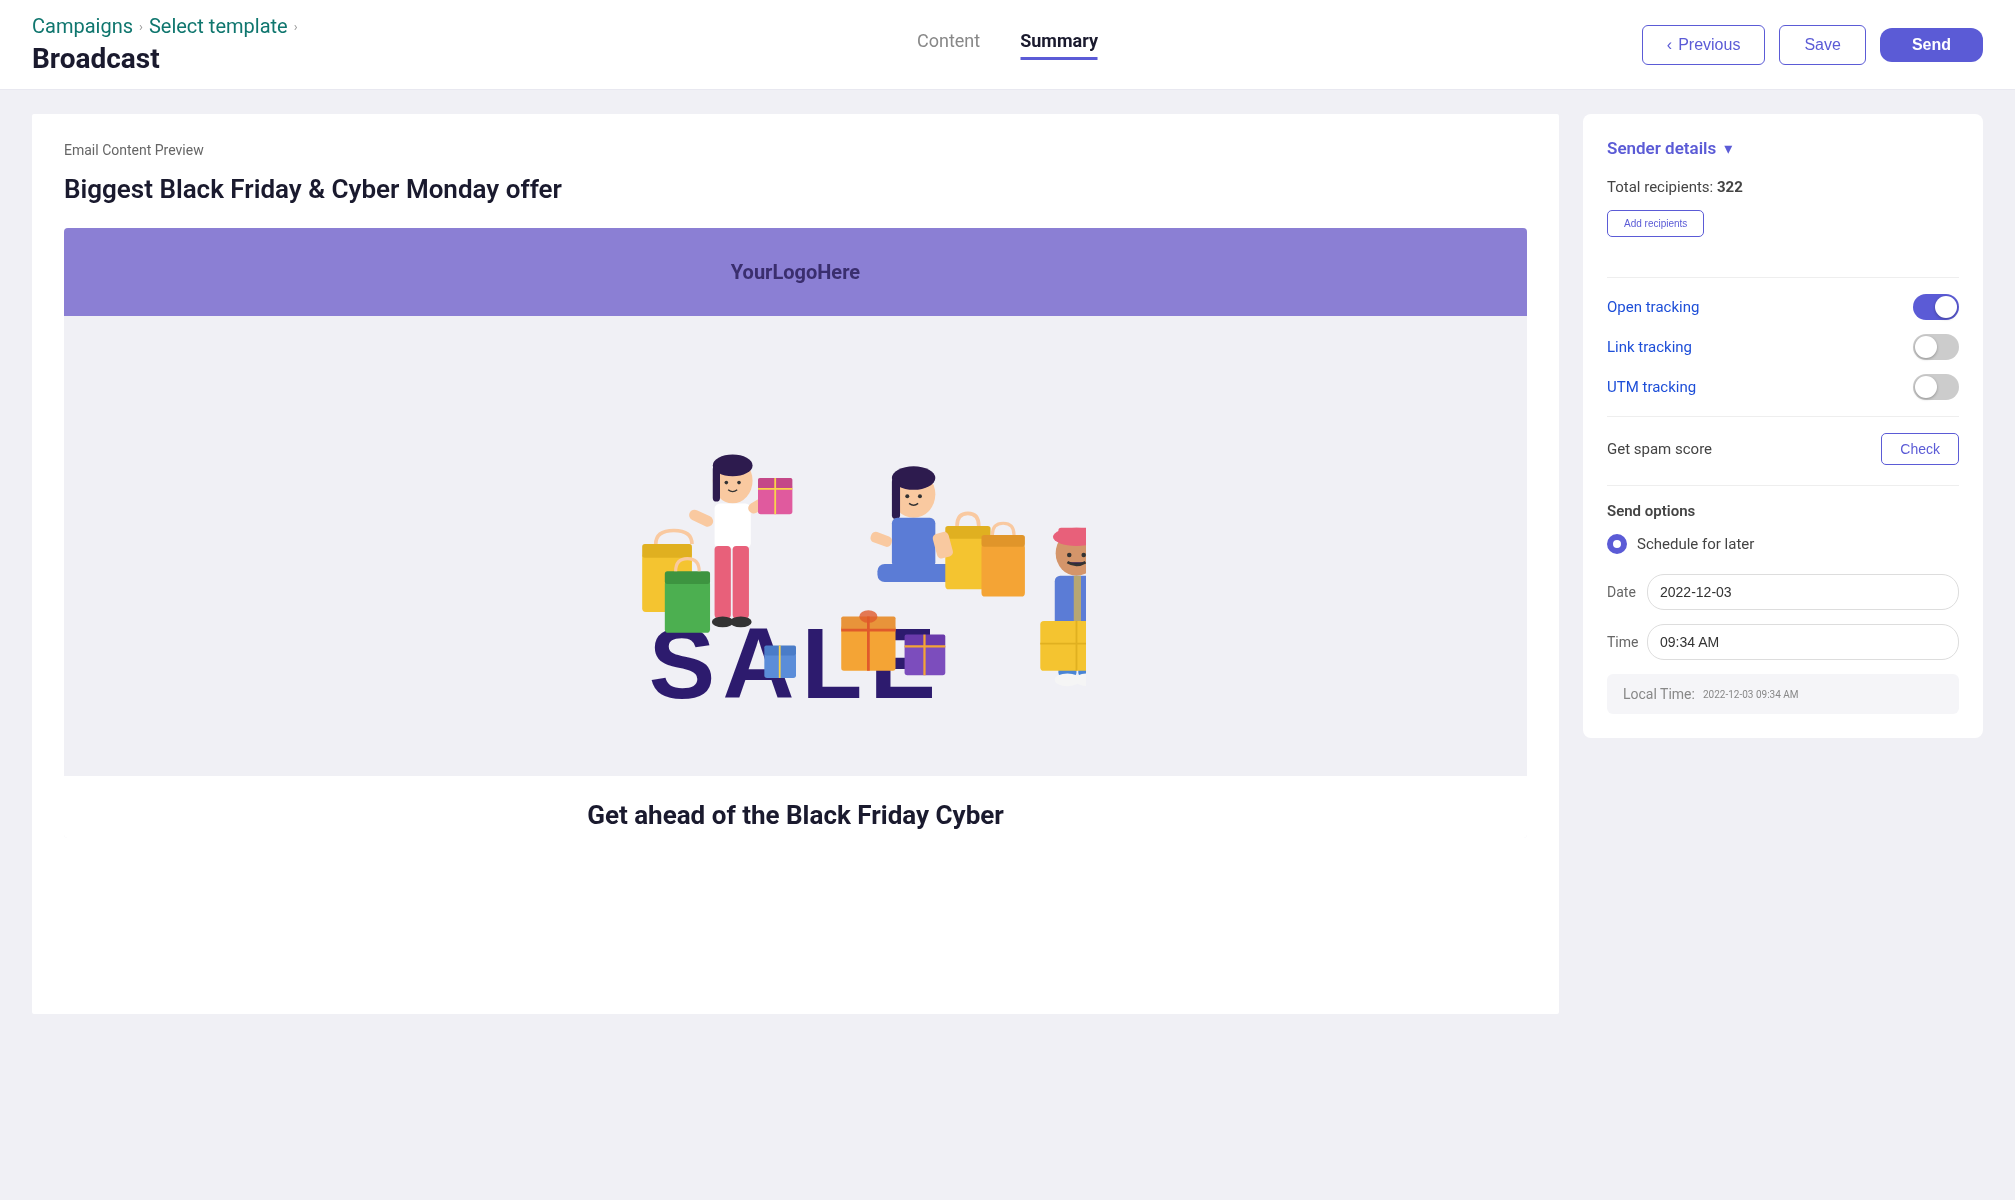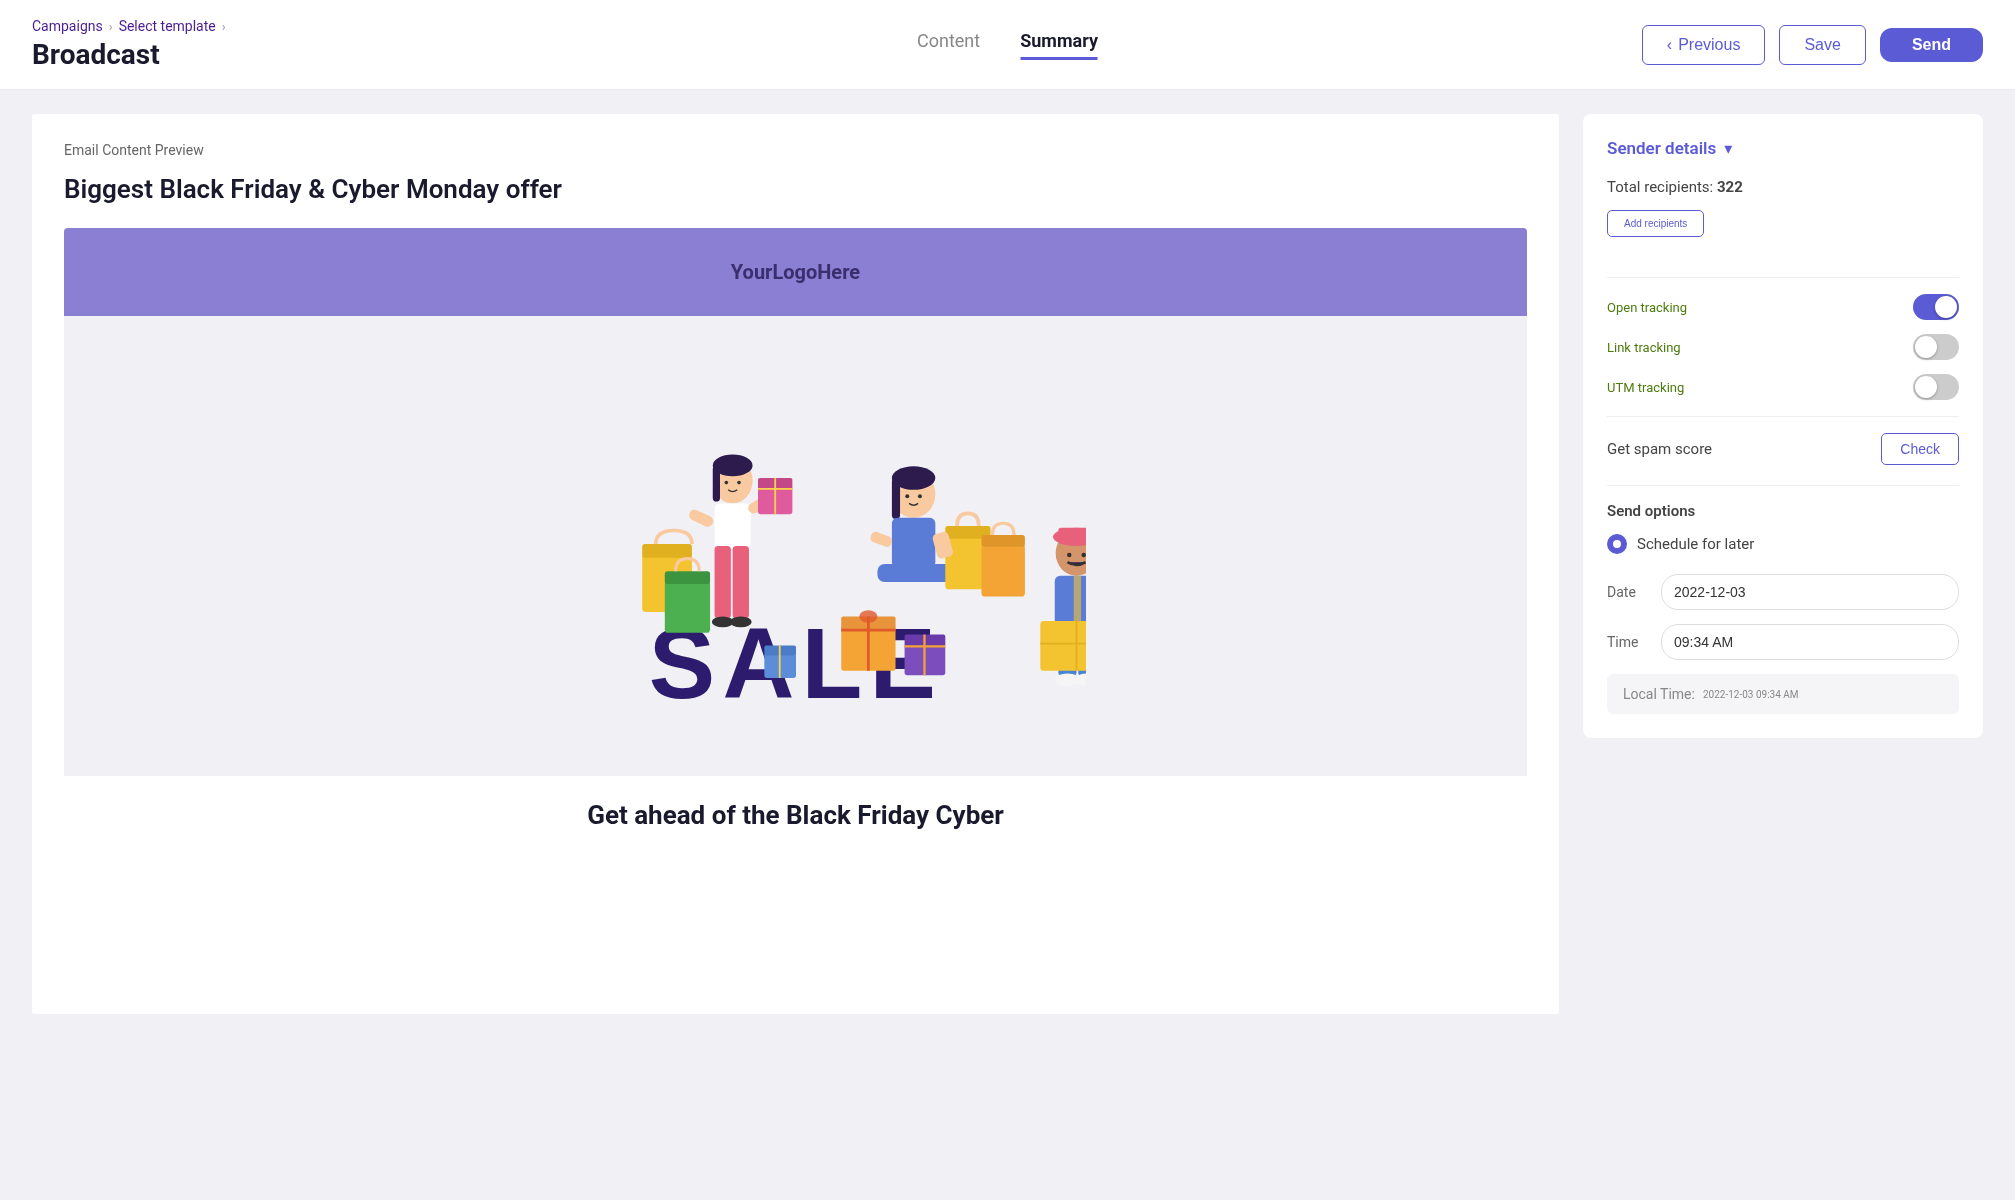--- a/index.html
+++ b/index.html
@@ -29,23 +29,23 @@
 
     .breadcrumb {
       display: flex;
       align-items: center;
       gap: 6px;
       font-size: 14px;
       color: #6b6bdd;
     }
 
     .breadcrumb a {
-      color: #4c1d95;
+      color: #0f766e;
       text-decoration: none;
-      font-size: 14px;
+      font-size: 20px;
     }
 
     .breadcrumb .separator {
       color: #999;
       font-size: 13px;
     }
 
     .page-title {
       font-size: 28px;
       font-weight: 700;
@@ -252,22 +252,22 @@
     }
 
     .tracking-row {
       display: flex;
       align-items: center;
       justify-content: space-between;
       margin-bottom: 14px;
     }
 
     .tracking-label {
-      font-size: 13px;
-      color: #4d7c0f;
+      font-size: 15px;
+      color: #1d4ed8;
     }
 
     
     .toggle {
       width: 46px;
       height: 26px;
       border-radius: 13px;
       position: relative;
       cursor: pointer;
     }
@@ -345,21 +345,20 @@
     }
 
     .radio-label {
       font-size: 15px;
       color: #444;
     }
 
     .date-time-row {
       display: flex;
       align-items: center;
-      gap: 14px;
       margin-bottom: 14px;
     }
 
     .dt-label {
       font-size: 14px;
       color: #666;
       width: 40px;
     }
 
     .dt-input {

